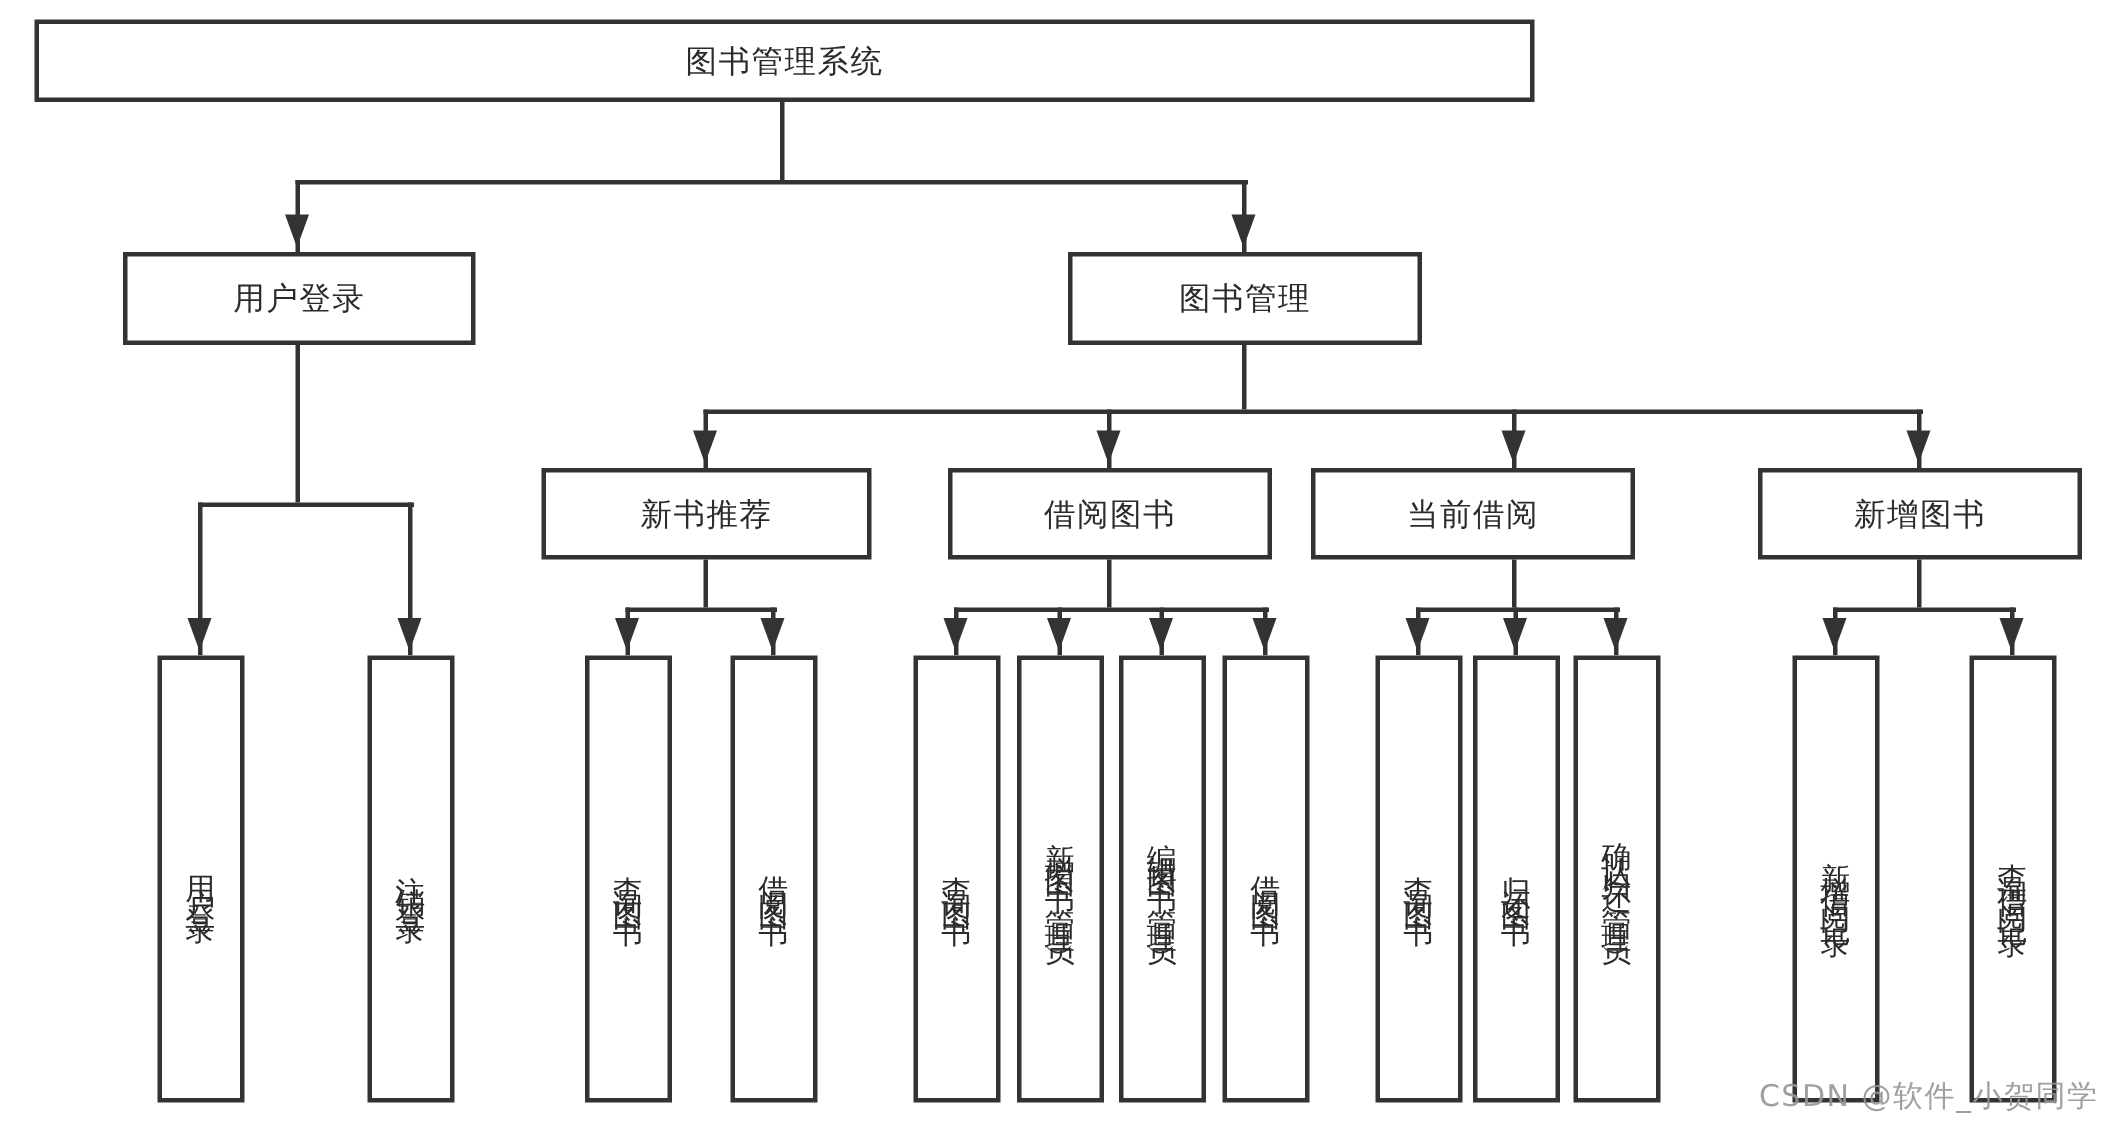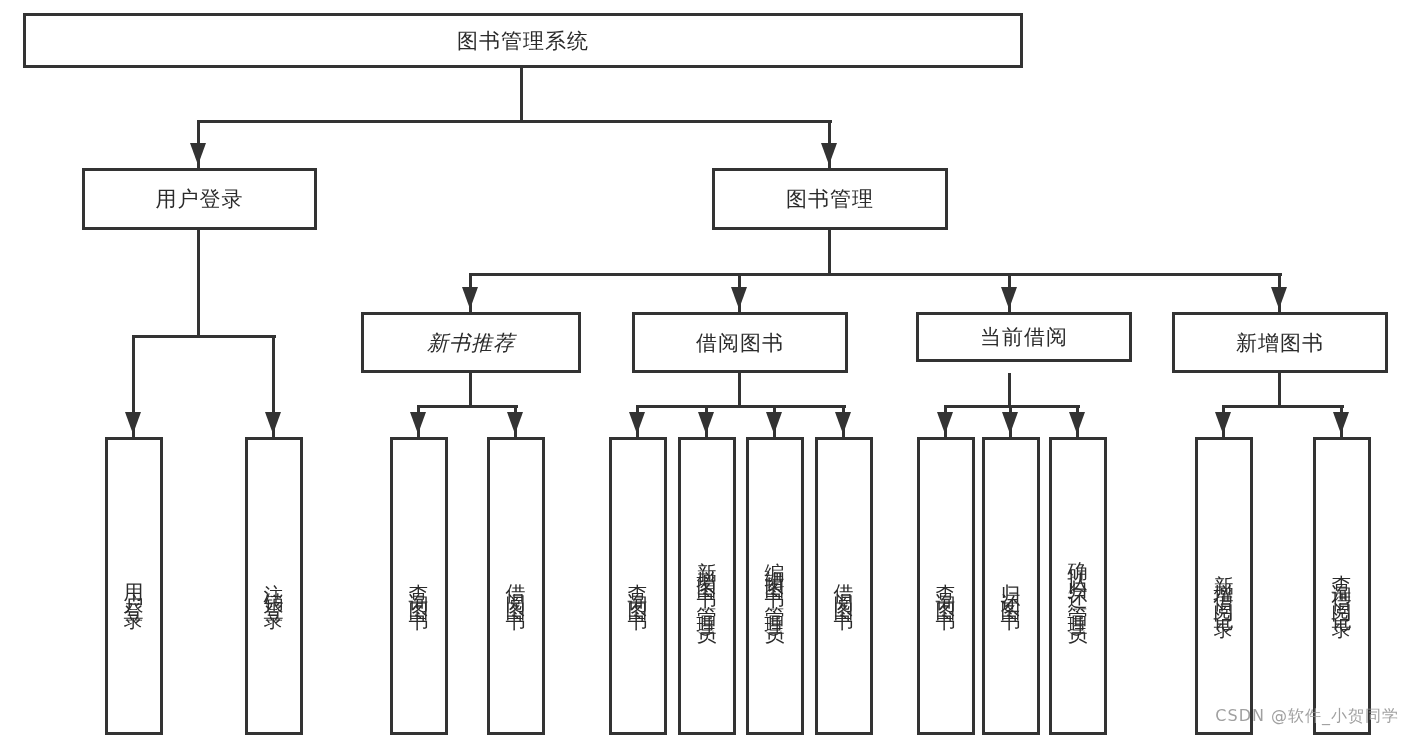--- a/index.html
+++ b/index.html
@@ -49,22 +49,22 @@
   .hline{height:3px;}
   .arrowhead{
     position:absolute;
     width:0;height:0;
     border-left:8px solid transparent;
     border-right:8px solid transparent;
     border-top:22px solid var(--line-color);
   }
   .watermark{
     position:absolute;
-    right:6px;bottom:20px;
-    font-size:16px;
+    right:6px;bottom:3px;
+    font-size:20px;
     color:var(--wm-color);
     opacity:.9;
     letter-spacing:1px;
     z-index:10;
     white-space:nowrap;
   }
 </style>
 </head>
 <body>
 
@@ -99,27 +99,27 @@
   <div class="hline" style="left:469px;top:273px;width:813px;"></div>
   <div class="vline" style="left:469px;top:273px;height:39px;"></div>
   <div class="vline" style="left:738px;top:273px;height:39px;"></div>
   <div class="vline" style="left:1008px;top:273px;height:39px;"></div>
   <div class="vline" style="left:1278px;top:273px;height:39px;"></div>
   <div class="arrowhead" style="left:462px;top:287px;"></div>
   <div class="arrowhead" style="left:731px;top:287px;"></div>
   <div class="arrowhead" style="left:1001px;top:287px;"></div>
   <div class="arrowhead" style="left:1271px;top:287px;"></div>
 
-  <div class="box" style="left:361px;top:312px;width:220px;height:61px;font-style:italic;">
+  <div class="box" style="left:361px;top:312px;width:220px;height:61px;">
     <span>新书推荐</span>
   </div>
   <div class="box" style="left:632px;top:312px;width:216px;height:61px;">
     <span>借阅图书</span>
   </div>
-  <div class="box" style="left:916px;top:312px;width:216px;height:50px;">
+  <div class="box" style="left:874px;top:312px;width:216px;height:61px;">
     <span>当前借阅</span>
   </div>
   <div class="box" style="left:1172px;top:312px;width:216px;height:61px;">
     <span>新增图书</span>
   </div>
 
   <div class="vline" style="left:469px;top:373px;height:32px;"></div>
   <div class="hline" style="left:417px;top:405px;width:101px;"></div>
   <div class="vline" style="left:417px;top:405px;height:32px;"></div>
   <div class="vline" style="left:514px;top:405px;height:32px;"></div>

